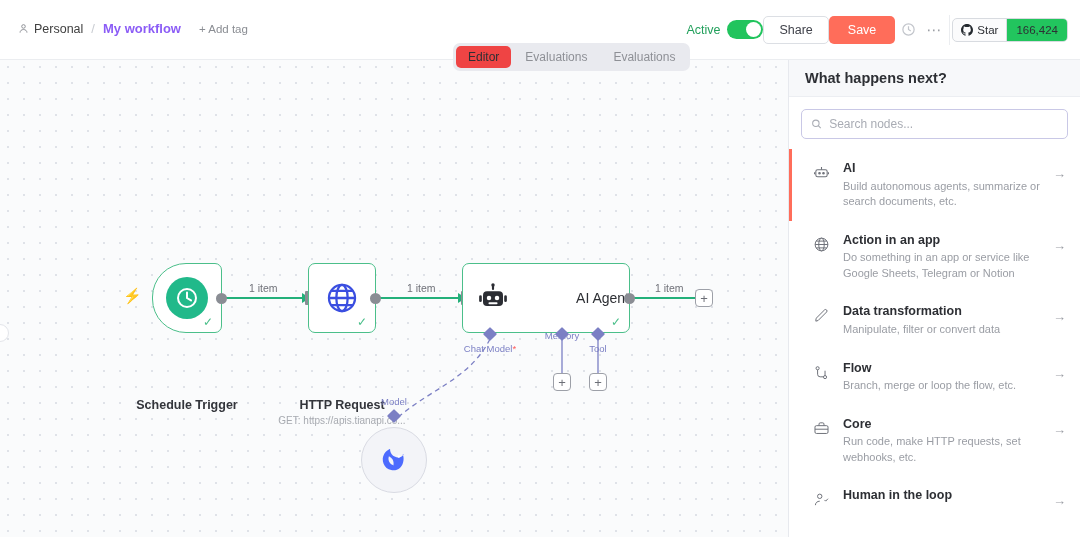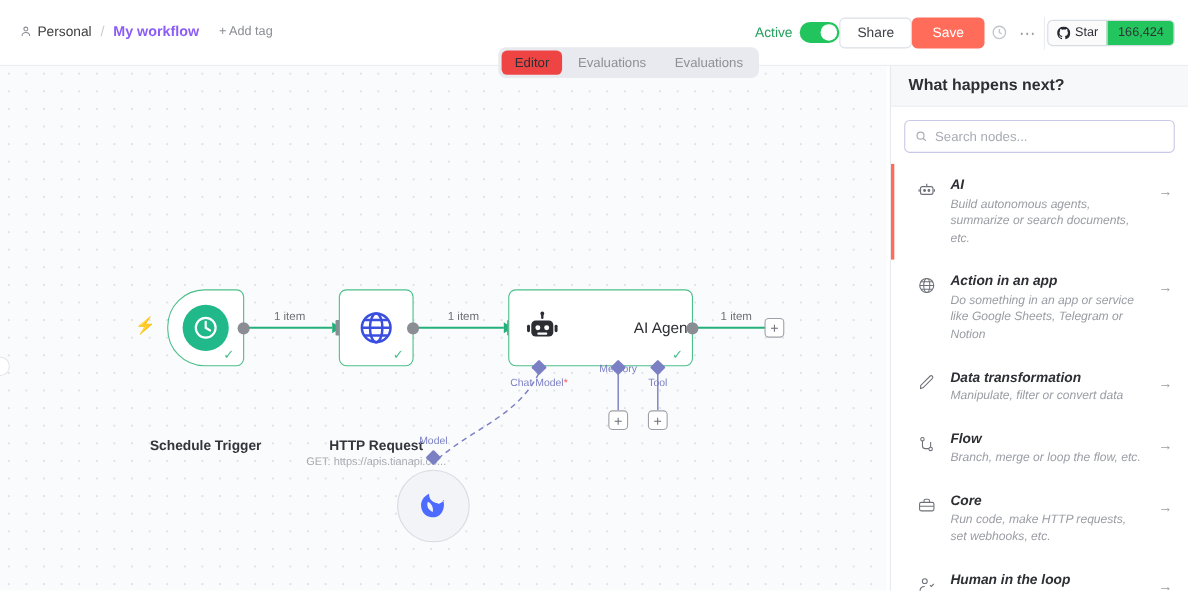--- a/index.html
+++ b/index.html
@@ -143,21 +143,21 @@
     position: absolute; font-size: 15px; color: #ff6d4a;
   }
   .circle-node {
     position: absolute; width: 66px; height: 66px; border-radius: 50%;
     background: #f3f4f8; border: 1.5px solid #d9dbe3;
     display: flex; align-items: center; justify-content: center;
   }
 
   
   .panel {
-    position: absolute; right: 0; top: 59px; width: 271px; height: 478px;
+    position: absolute; right: 0; top: 59px; width: 292px; height: 478px;
     background: #fff; border-left: 1px solid #e7e9ee; z-index: 20;
   }
   .panel-head {
     height: 38px; background: #f7f8fa; border-bottom: 1px solid #eceef2;
     display: flex; align-items: center; padding: 0 16px;
   }
   .panel-title { font-size: 14.5px; font-weight: 700; color: #2d2f34; }
   .search-wrap { padding: 12px 12px 10px 12px; }
   .search-box {
     display: flex; align-items: center; gap: 7px; height: 30px;
@@ -165,21 +165,21 @@
   }
   .search-box input {
     border: none; outline: none; font-size: 12px; color: #33353b;
     font-family: "Liberation Sans", sans-serif; width: 100%;
     background: transparent;
   }
   .search-box input::placeholder { color: #a9acb4; }
   .panel-list { position: relative; }
   .p-item {
     position: relative; display: flex; align-items: flex-start; gap: 12px;
-    padding: 11px 14px 11px 22px; cursor: pointer; font-style: italic;
+    padding: 11px 14px 11px 22px; cursor: pointer;
   }
   .p-item.highlight::before {
     content: ""; position: absolute; left: 0; top: 0; bottom: 0;
     width: 3px; background: #ff6d5a;
   }
   .p-ico {
     width: 20px; flex: 0 0 20px; color: #6e7179; display: flex;
     justify-content: center; padding-top: 4px;
   }
   .p-txt { flex: 1; }

